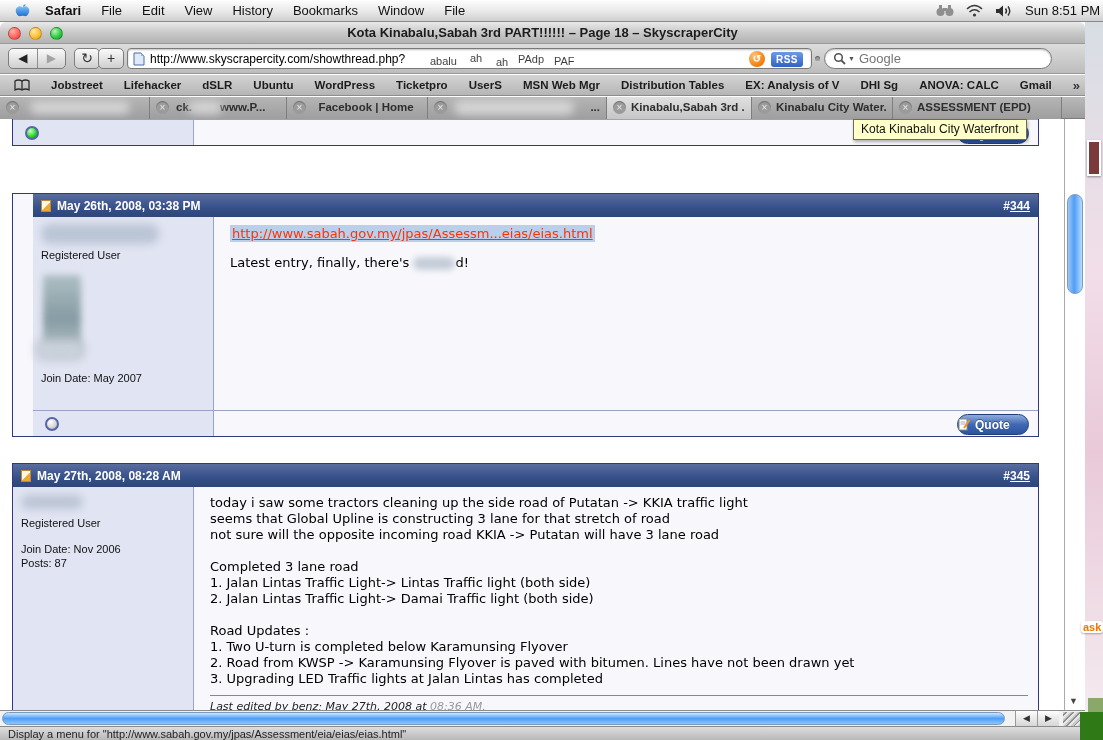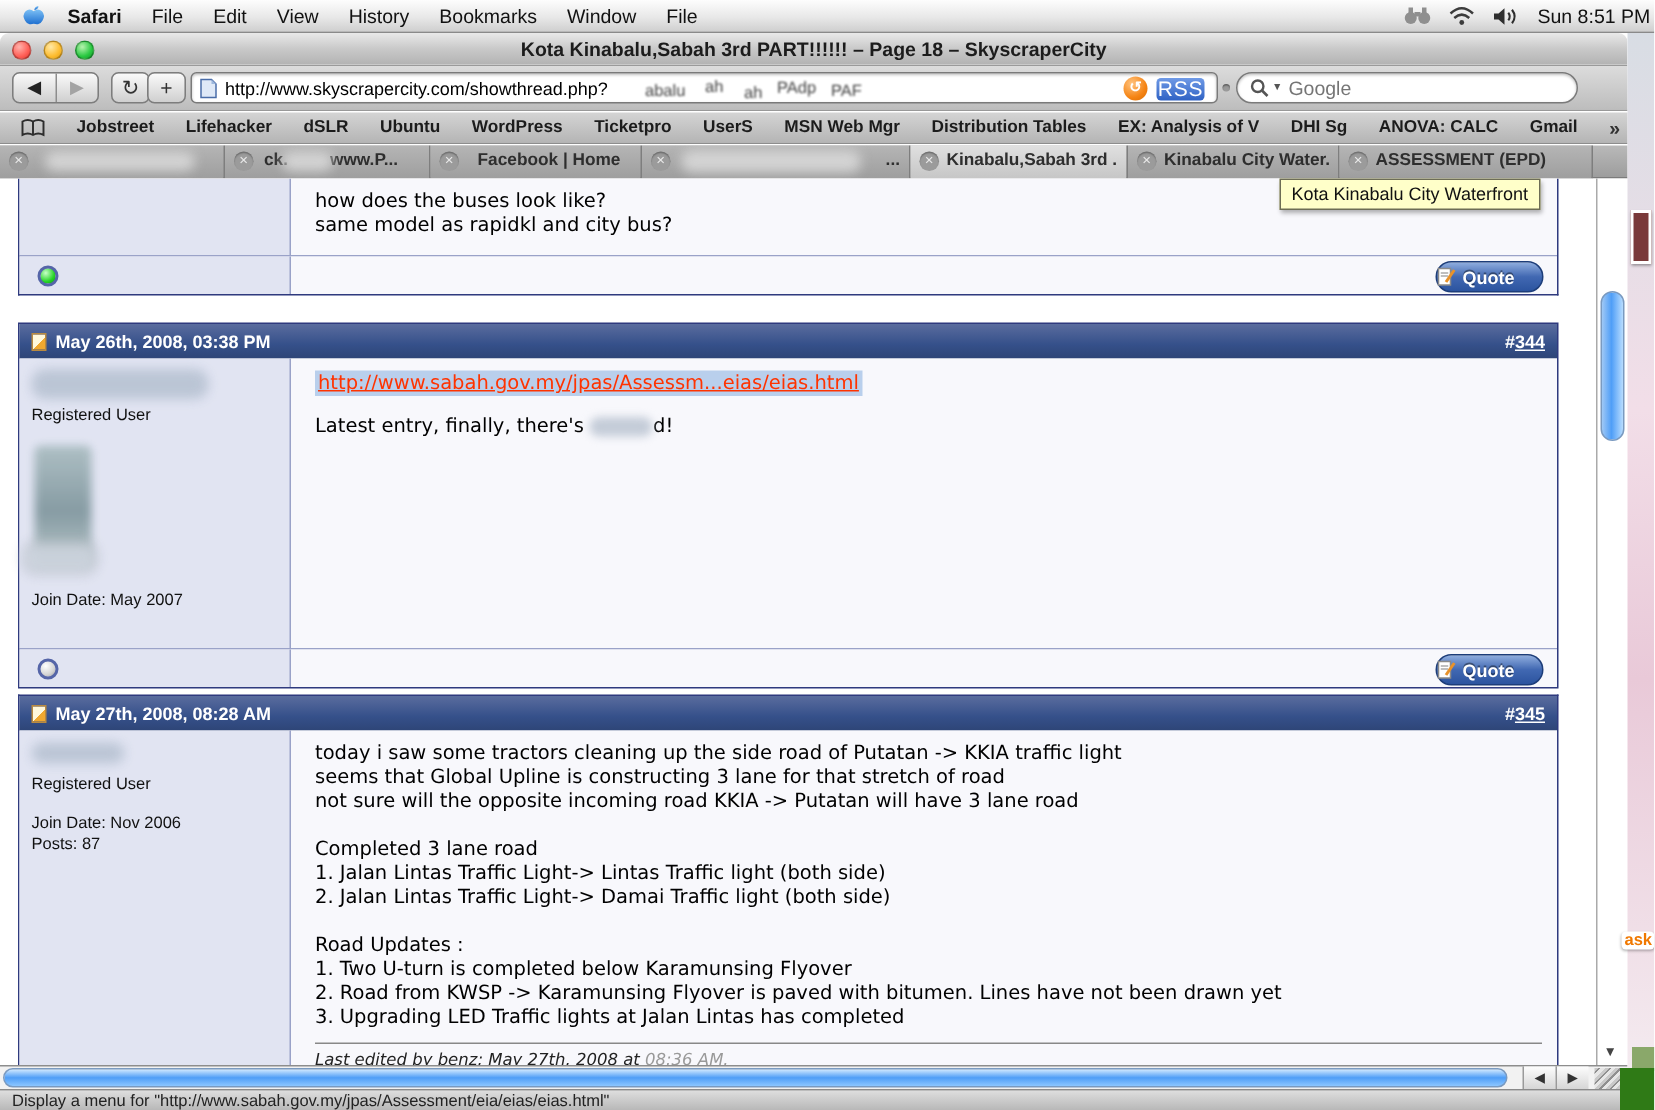--- a/index.html
+++ b/index.html
@@ -44,21 +44,21 @@
     border:1px solid #7a7a7a; border-radius:4px; box-shadow:inset 0 1px 2px rgba(0,0,0,.25);
     display:flex; align-items:center; padding:0 5px; font-size:12px; color:#000; }
   .favicon { width:12px; height:14px; margin-right:5px; }
   .url-text { white-space:nowrap; }
   .garble { position:absolute; left:290px; top:0; width:300px; height:21px; }
   .garble span { position:absolute; font-size:11px; color:#1a1a1a; filter:blur(.6px); opacity:.85; }
   .snapback { position:absolute; right:46px; top:2px; width:16px; height:16px; border-radius:50%;
     background:radial-gradient(circle at 35% 30%, #ffc480, #f58414 60%, #d96a00);
     color:#fff; font-size:10px; font-weight:bold; text-align:center; line-height:16px; }
   .rss-badge { position:absolute; right:8px; top:3px; width:32px; height:15px; border-radius:3px;
-    background:linear-gradient(#6f9ae6,#2f62c4); color:#fff; font-size:14px; font-weight:normal;
+    background:linear-gradient(#6f9ae6,#2f62c4); color:#fff; font-size:10px; font-weight:bold;
     text-align:center; line-height:15px; letter-spacing:.5px; }
   .field-dot { position:absolute; left:815px; top:12px; width:5px; height:5px; border-radius:50%;
     background:#9a9a9a; box-shadow:inset 0 1px 1px rgba(0,0,0,.4); }
   .searchfield { position:absolute; left:824px; top:4px; width:228px; height:21px; background:#fff;
     border:1px solid #7a7a7a; border-radius:11px; box-shadow:inset 0 1px 2px rgba(0,0,0,.25);
     display:flex; align-items:center; padding:0 8px; }
   .searchfield input { border:none; outline:none; flex:1; font-size:13px; color:#a21caf;
     font-family:"Liberation Sans", sans-serif; background:transparent; }
   .mag { width:13px; height:13px; margin-right:2px; }
   .mag-caret { font-size:7px; color:#555; margin-right:4px; }
@@ -311,48 +311,39 @@
       </span>
       <span class="tab" style="left:893px;width:169px;">
         <span class="tab-close">×</span>
         <span class="tab-label">ASSESSMENT (EPD)</span>
       </span>
     </div>
 
     <div class="content">
 
       <div class="post" style="top:0; border-top:none;">
-        <div class="post-body" style="height:51px;">
-          <div class="cell-left"></div>
-          <div class="cell-right">
-            <div style="position:absolute; left:16px; top:8px;">
-              <div class="post-line">how does the buses look like?</div>
-              <div class="post-line">same model as rapidkl and city bus?</div>
-            </div>
-          </div>
-        </div>
         <div class="post-foot">
           <div class="foot-left">
             <span class="orb online"></span>
           </div>
           <div class="foot-right">
             <span class="quote-btn">
               <svg width="13" height="13" viewBox="0 0 13 13">
                 <rect x="1" y="1" width="8" height="11" fill="#fff" stroke="#8a8a8a"></rect>
                 <line x1="2.5" y1="4" x2="7.5" y2="4" stroke="#aaa"></line>
                   <line x1="2.5" y1="6" x2="7.5" y2="6" stroke="#aaa"></line>
                 <line x1="11.5" y1="2" x2="6" y2="10" stroke="#e8922a" stroke-width="2"></line>
               </svg>
               <span>Quote</span>
             </span>
           </div>
         </div>
       </div>
 
-      <div class="post" style="top:96px;">
+      <div class="post" style="top:74px;padding-left:20px;">
         <div class="post-header">
           <span class="doc-icon"></span>
           <span>May 26th, 2008, 03:38 PM</span>
           <span class="post-num"><span>#</span><u>344</u></span>
         </div>
         <div class="post-body" style="height:193px;">
           <div class="cell-left">
             <span class="blob" style="left:8px;top:7px;width:118px;height:20px;"></span>
             <span class="user-label" style="top:32px;">Registered User</span>
             <span class="blob avatar" style="left:10px;top:58px;width:38px;height:80px;"></span>

